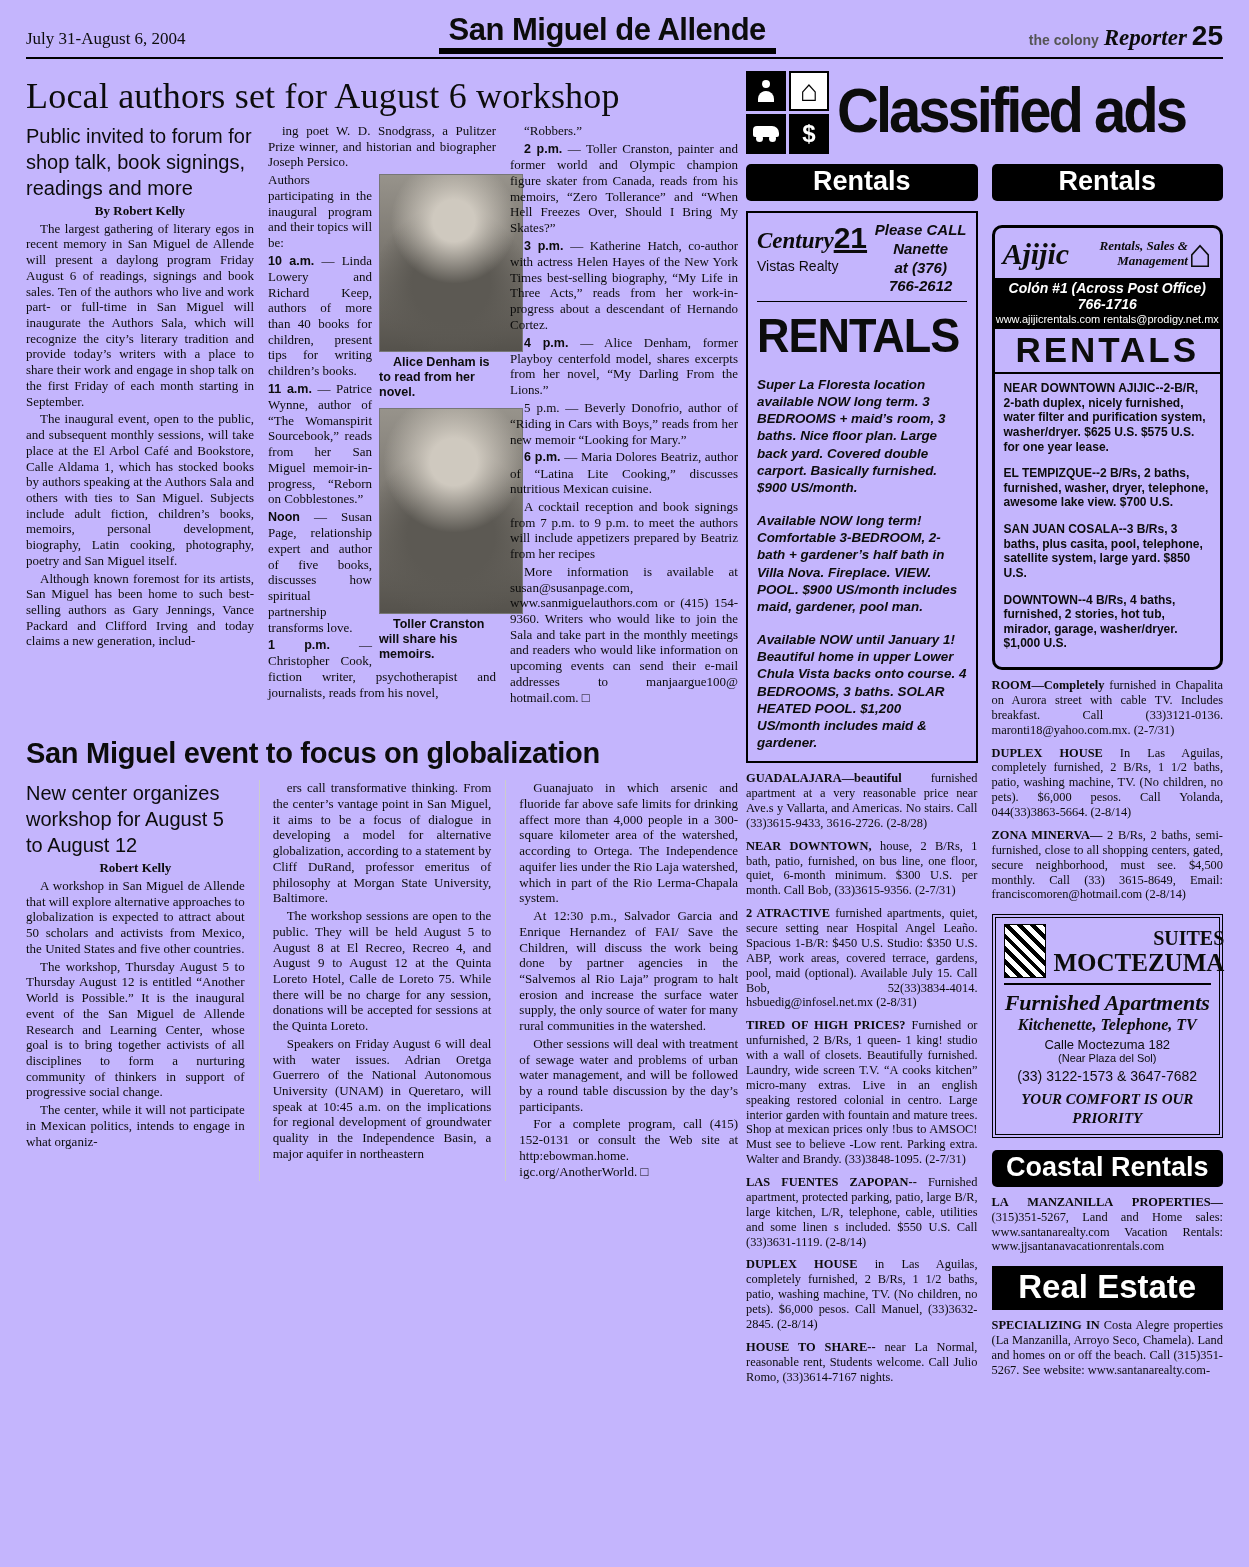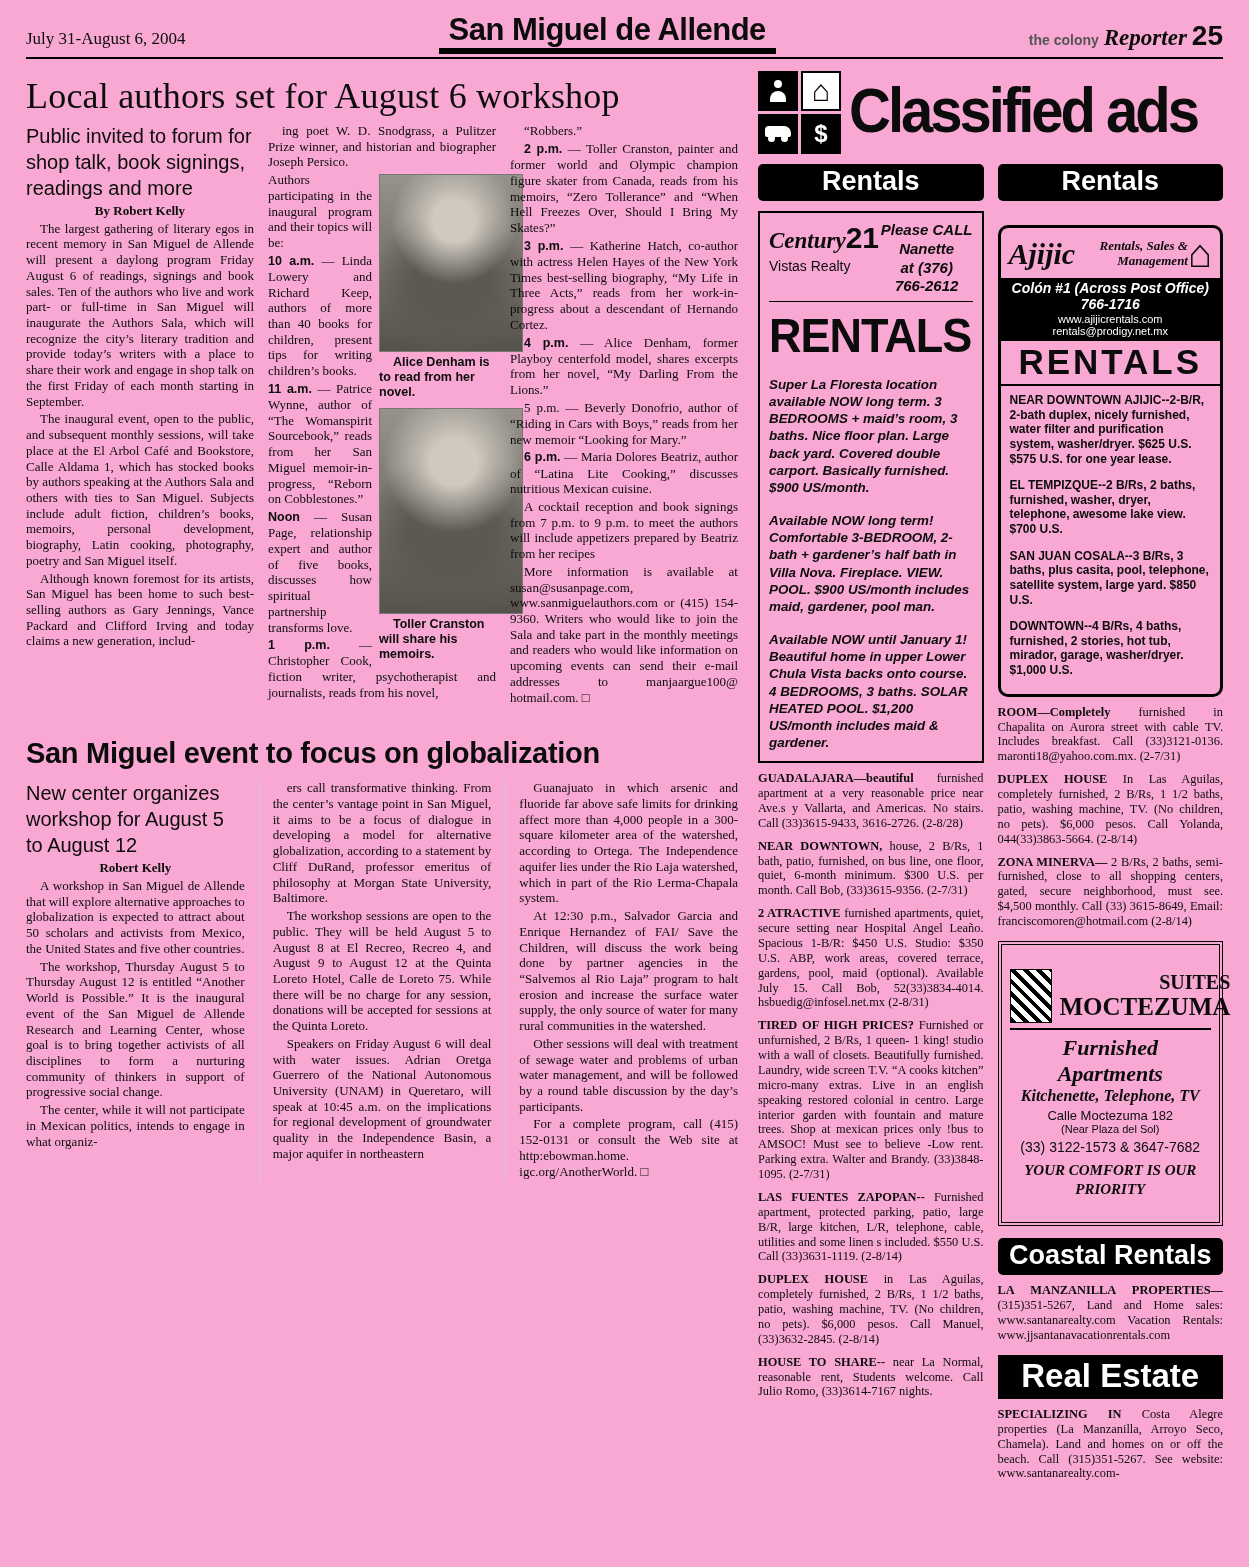--- a/index.html
+++ b/index.html
@@ -1,31 +1,31 @@
 <!DOCTYPE html>
 <html><head>
 <meta charset="utf-8">
 <style>
   *{margin:0;padding:0;box-sizing:border-box;}
   html,body{background:#d9d7d2;}
-  .page{width:1249px;height:1567px;margin:0 auto;background:#f9a8d4;color:#0c0c0c;
+  .page{width:1249px;height:1567px;margin:0 auto;background:#c4b5fd;color:#0c0c0c;
         padding:12px 26px 10px;font-family:"Liberation Serif",serif;overflow:hidden;}
 
   
   .masthead{display:flex;align-items:flex-end;justify-content:space-between;
             border-bottom:2px solid #000;padding-bottom:3px;}
   .m-date{font-size:17px;padding-bottom:5px;}
   .m-title{font-family:"Liberation Sans",sans-serif;font-size:31px;font-weight:bold;
            letter-spacing:-0.5px;border-bottom:6px solid #000;padding:0 10px 0;}
   .m-brand{display:flex;align-items:baseline;gap:5px;padding-bottom:2px;}
   .m-brand-small{font-family:"Liberation Sans",sans-serif;font-size:14px;font-weight:bold;color:#555;}
   .m-brand-name{font-style:italic;font-weight:bold;font-size:23px;font-family:"Liberation Serif",serif;}
   .m-page{font-family:"Liberation Sans",sans-serif;font-size:28px;font-weight:bold;}
 
-  .content{display:flex;gap:20px;margin-top:12px;}
+  .content{display:flex;gap:8px;margin-top:12px;}
   .left-zone{width:712px;flex:0 0 auto;}
   .right-zone{flex:1;min-width:0;}
 
   
   .a1-headline{font-size:36px;font-weight:normal;letter-spacing:0.2px;margin:4px 0 6px;}
   .a2-headline{font-family:"Liberation Sans",sans-serif;font-weight:bold;font-size:29px;
                letter-spacing:-0.3px;margin:30px 0 10px;}
   .cols{display:flex;gap:14px;}
   .col{flex:1;min-width:0;font-size:13px;line-height:1.21;text-align:justify;}
   .a2 .col + .col{border-left:1px solid #ccc;padding-left:13px;}
@@ -68,21 +68,21 @@
   .class-col{flex:1;min-width:0;}
   .rentals-bar{background:#000;color:#fff;font-family:"Liberation Sans",sans-serif;font-weight:bold;
                font-size:27px;text-align:center;padding:2px 0 4px;border-radius:5px;}
   .listing{font-size:12.4px;line-height:1.2;text-align:justify;margin-top:8px;text-indent:0;}
   .listing b::after{content:" ";}
 
   
   .c21-box{border:2px solid #000;margin-top:10px;padding:8px 9px 10px;}
   .c21-top{display:flex;justify-content:space-between;align-items:flex-start;border-bottom:1px solid #000;padding-bottom:5px;}
   .c21-word{font-style:italic;font-weight:bold;font-size:23px;font-family:"Liberation Serif",serif;}
-  .c21-num{font-size:30px;font-weight:bold;font-family:"Liberation Sans",sans-serif;}
+  .c21-num{font-size:30px;font-weight:bold;font-family:"Liberation Sans",sans-serif;text-decoration:underline;}
   .c21-realty{font-family:"Liberation Sans",sans-serif;font-size:14px;margin-top:3px;}
   .c21-call{font-family:"Liberation Sans",sans-serif;font-style:italic;font-weight:bold;
             font-size:15px;text-align:center;line-height:1.25;}
   .c21-rentals{font-family:"Liberation Sans",sans-serif;font-weight:bold;font-size:45px;
                letter-spacing:-1px;margin:6px 0 2px;transform:scaleY(1.08);transform-origin:left top;}
   .c21-listing{font-family:"Liberation Sans",sans-serif;font-style:italic;font-weight:600;
                font-size:13.4px;line-height:1.28;margin-top:16px;text-align:left;}
 
   
   .aj-box{border:3px solid #000;border-radius:10px;margin-top:24px;overflow:hidden;}
@@ -93,21 +93,21 @@
   .aj-bar{background:#000;color:#fff;text-align:center;font-family:"Liberation Sans",sans-serif;}
   .aj-addr{font-style:italic;font-weight:bold;font-size:14px;padding:2px 0 0;}
   .aj-web{font-size:11px;padding:1px 0 4px;}
   .aj-rentals{text-align:center;font-family:"Liberation Sans",sans-serif;font-weight:bold;
               font-size:35px;letter-spacing:3px;padding:1px 0 2px;border-bottom:2px solid #000;}
   .aj-listings{padding:7px 9px 4px;}
   .aj-listing{font-family:"Liberation Sans",sans-serif;font-weight:bold;font-size:12px;
               line-height:1.22;margin-bottom:12px;text-align:left;}
 
   
-  .moc-box{border:4px double #000;margin-top:12px;padding:24px 8px;}
+  .moc-box{border:4px double #000;margin-top:12px;padding:6px 8px;}
   .moc-head{display:flex;gap:8px;align-items:center;border-bottom:2px solid #000;padding-bottom:5px;}
   .moc-pattern{width:42px;height:54px;flex:0 0 auto;border:1px solid #000;
                background:repeating-linear-gradient(45deg,#000 0 4px,#fff 4px 9px);}
   .moc-title{flex:1;text-align:right;font-weight:bold;line-height:1.1;}
   .moc-t1{font-size:20px;}
   .moc-t2{font-size:25px;}
   .moc-lines{text-align:center;margin-top:5px;}
   .moc-l1{font-style:italic;font-weight:bold;font-size:22px;}
   .moc-l2{font-style:italic;font-weight:bold;font-size:16px;}
   .moc-l3{font-family:"Liberation Sans",sans-serif;font-size:13px;margin-top:3px;}

